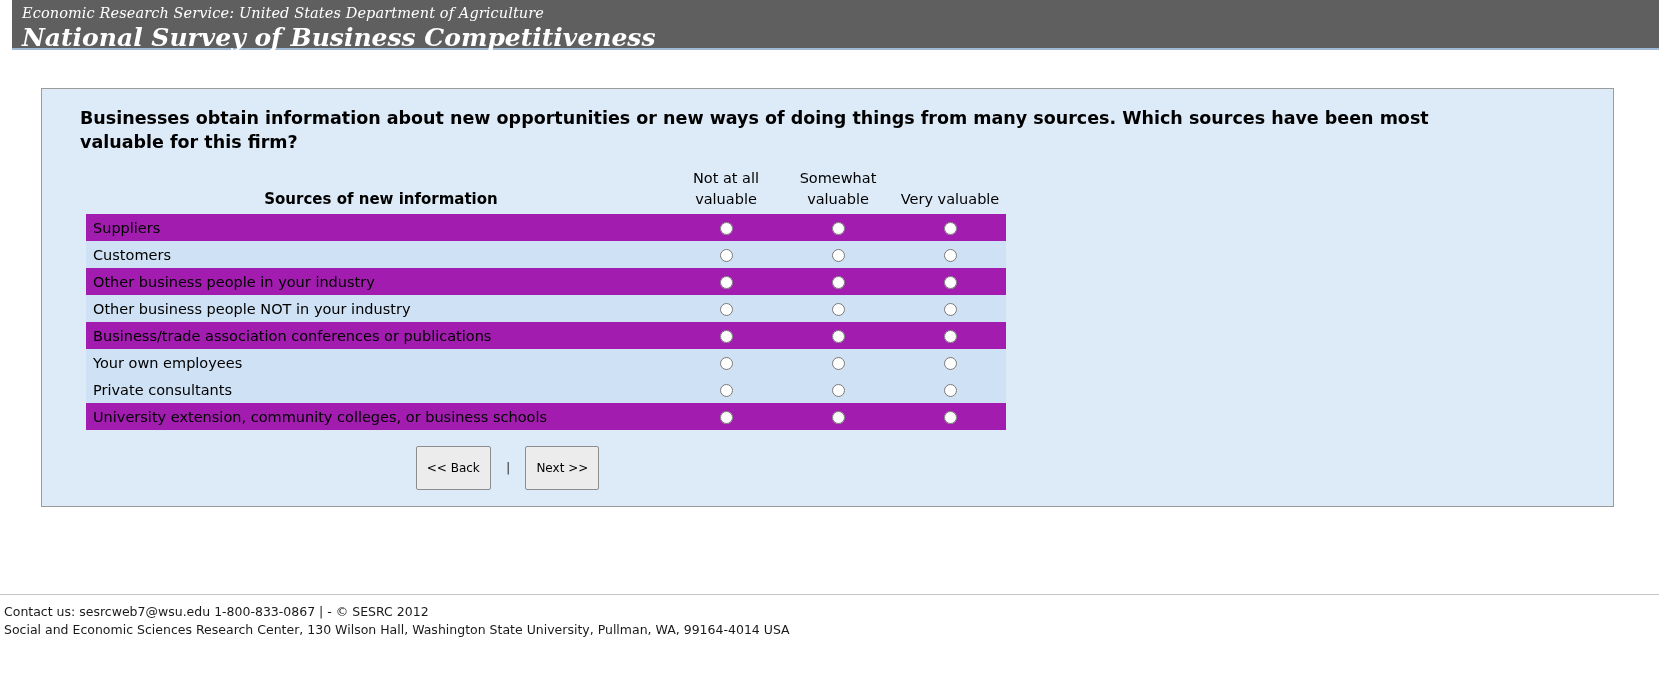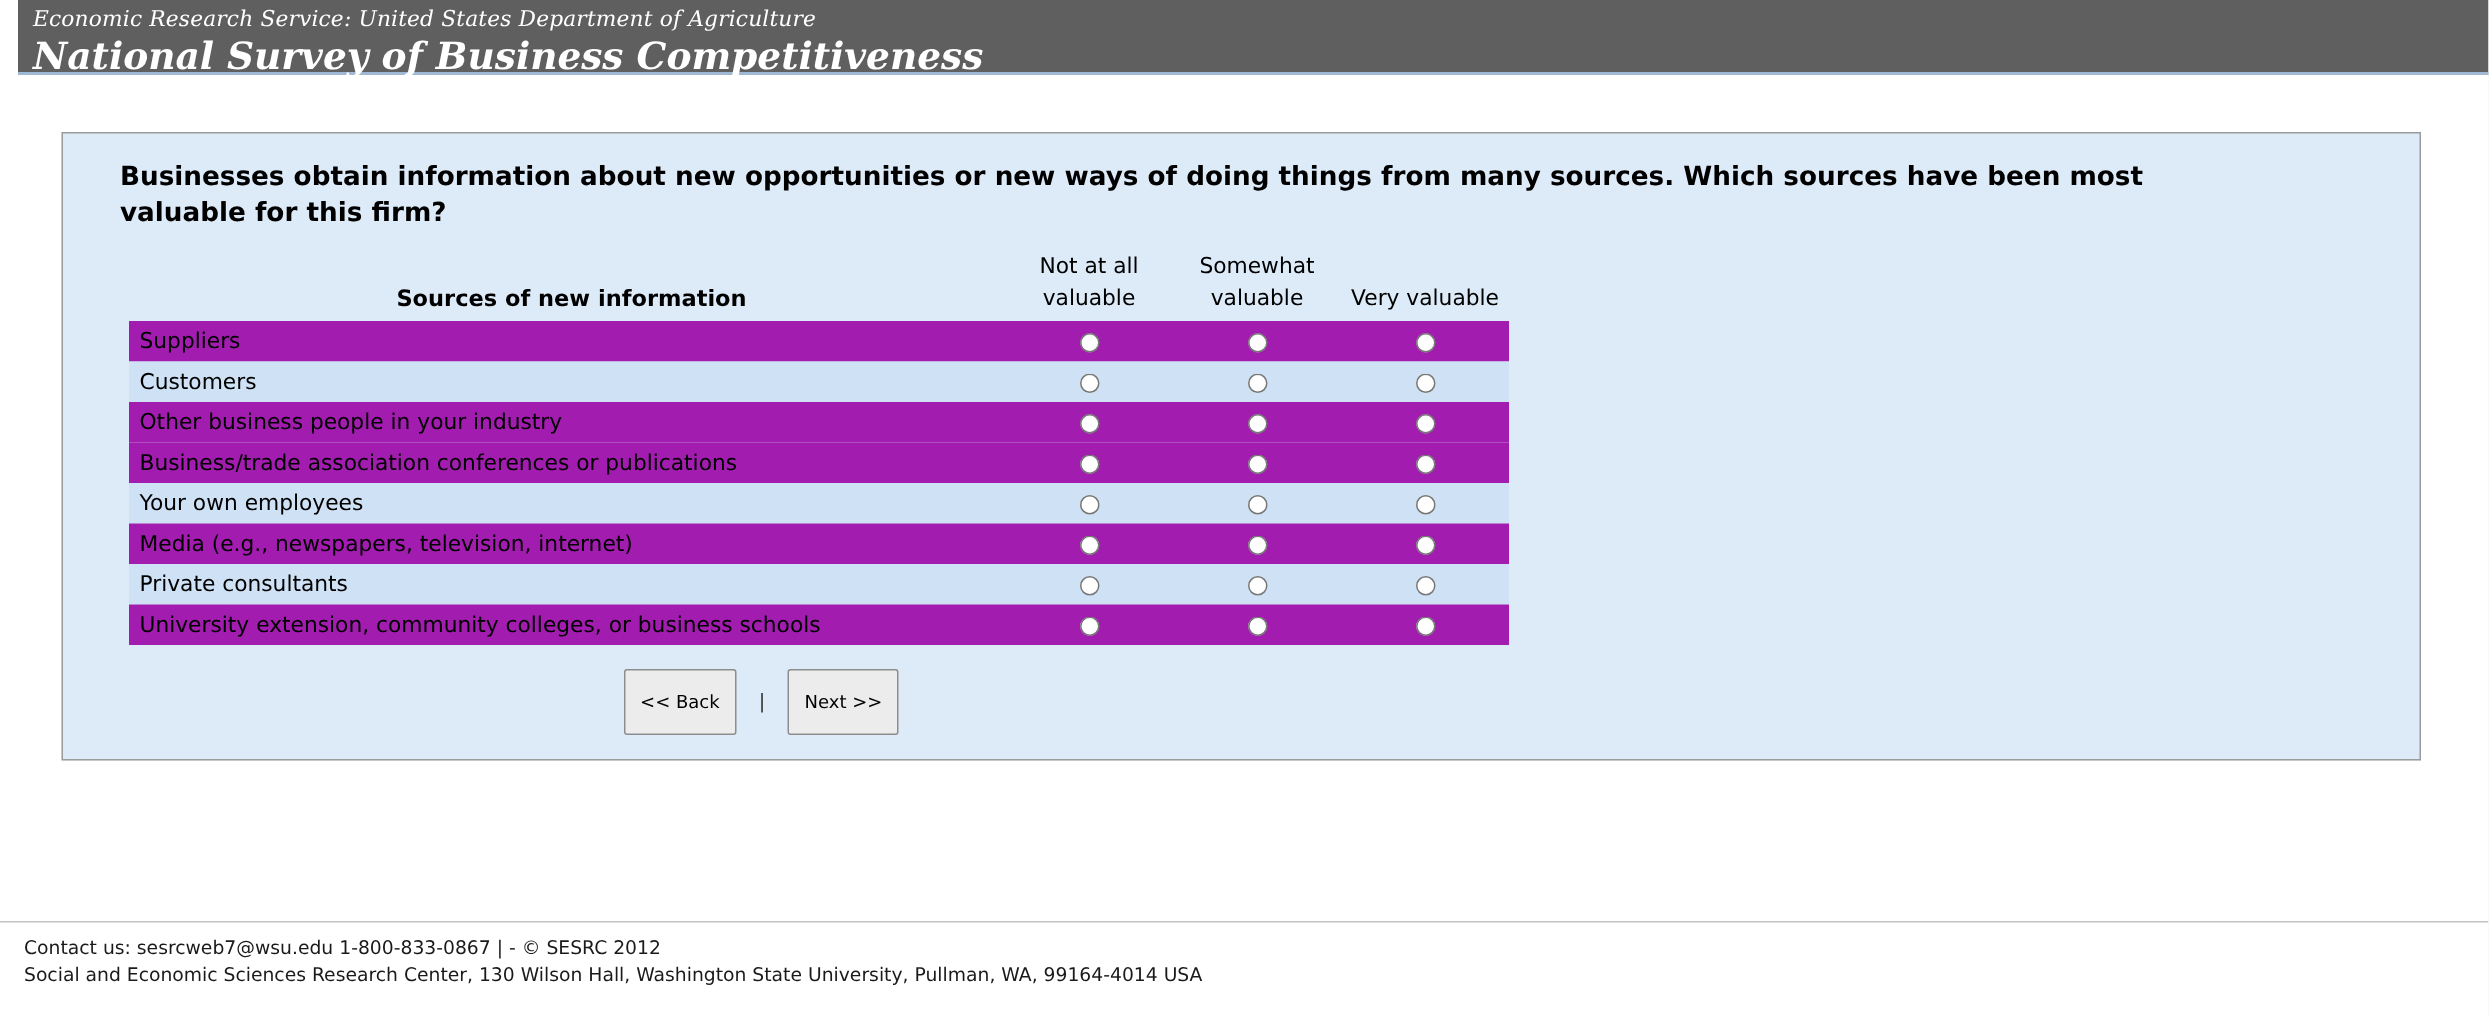--- a/index.html
+++ b/index.html
@@ -132,23 +132,23 @@
     color: #333;
   }
 
   
   .footer {
     position: absolute;
     left: 0;
     bottom: 0;
     width: 1659px;
     border-top: 1px solid #c4c4c4;
-    padding: 9px 0 0 16px;
+    padding: 9px 0 0 4px;
     box-sizing: border-box;
-    height: 68px;
+    height: 88px;
   }
   .footer div {
     font-size: 12.5px;
     color: #1a1a1a;
     line-height: 16px;
     padding-bottom: 2px;
   }
 </style>
 </head>
 <body>
@@ -184,37 +184,37 @@
           <td class="radio-cell"><input type="radio" name="q18r1" style=""></td>
           <td class="radio-cell"><input type="radio" name="q18r1" style=""></td>
           <td class="radio-cell"><input type="radio" name="q18r1" style=""></td>
         </tr>
         <tr class="r-odd">
           <td class="label">Other business people in your industry</td>
           <td class="radio-cell"><input type="radio" name="q18r2" style=""></td>
           <td class="radio-cell"><input type="radio" name="q18r2" style=""></td>
           <td class="radio-cell"><input type="radio" name="q18r2" style=""></td>
         </tr>
+        <tr class="r-even">
+          <td class="label">Other business people NOT in your industry</td>
+          <td class="radio-cell"><input type="radio" name="q18r3" style=""></td>
+          <td class="radio-cell"><input type="radio" name="q18r3" style=""></td>
+          <td class="radio-cell"><input type="radio" name="q18r3" style=""></td>
+        </tr>
         <tr class="r-odd">
           <td class="label">Business/trade association conferences or publications</td>
           <td class="radio-cell"><input type="radio" name="q18r4" style=""></td>
           <td class="radio-cell"><input type="radio" name="q18r4" style=""></td>
           <td class="radio-cell"><input type="radio" name="q18r4" style=""></td>
         </tr>
         <tr class="r-even">
           <td class="label">Your own employees</td>
           <td class="radio-cell"><input type="radio" name="q18r5" style=""></td>
           <td class="radio-cell"><input type="radio" name="q18r5" style=""></td>
           <td class="radio-cell"><input type="radio" name="q18r5" style=""></td>
-        </tr>
-        <tr class="r-odd">
-          <td class="label">Media (e.g., newspapers, television, internet)</td>
-          <td class="radio-cell"><input type="radio" name="q18r6" style=""></td>
-          <td class="radio-cell"><input type="radio" name="q18r6" style=""></td>
-          <td class="radio-cell"><input type="radio" name="q18r6" style=""></td>
         </tr>
         <tr class="r-even">
           <td class="label">Private consultants</td>
           <td class="radio-cell"><input type="radio" name="q18r7" style=""></td>
           <td class="radio-cell"><input type="radio" name="q18r7" style=""></td>
           <td class="radio-cell"><input type="radio" name="q18r7" style=""></td>
         </tr>
         <tr class="r-odd">
           <td class="label">University extension, community colleges, or business schools</td>
           <td class="radio-cell"><input type="radio" name="q18r8" style=""></td>

